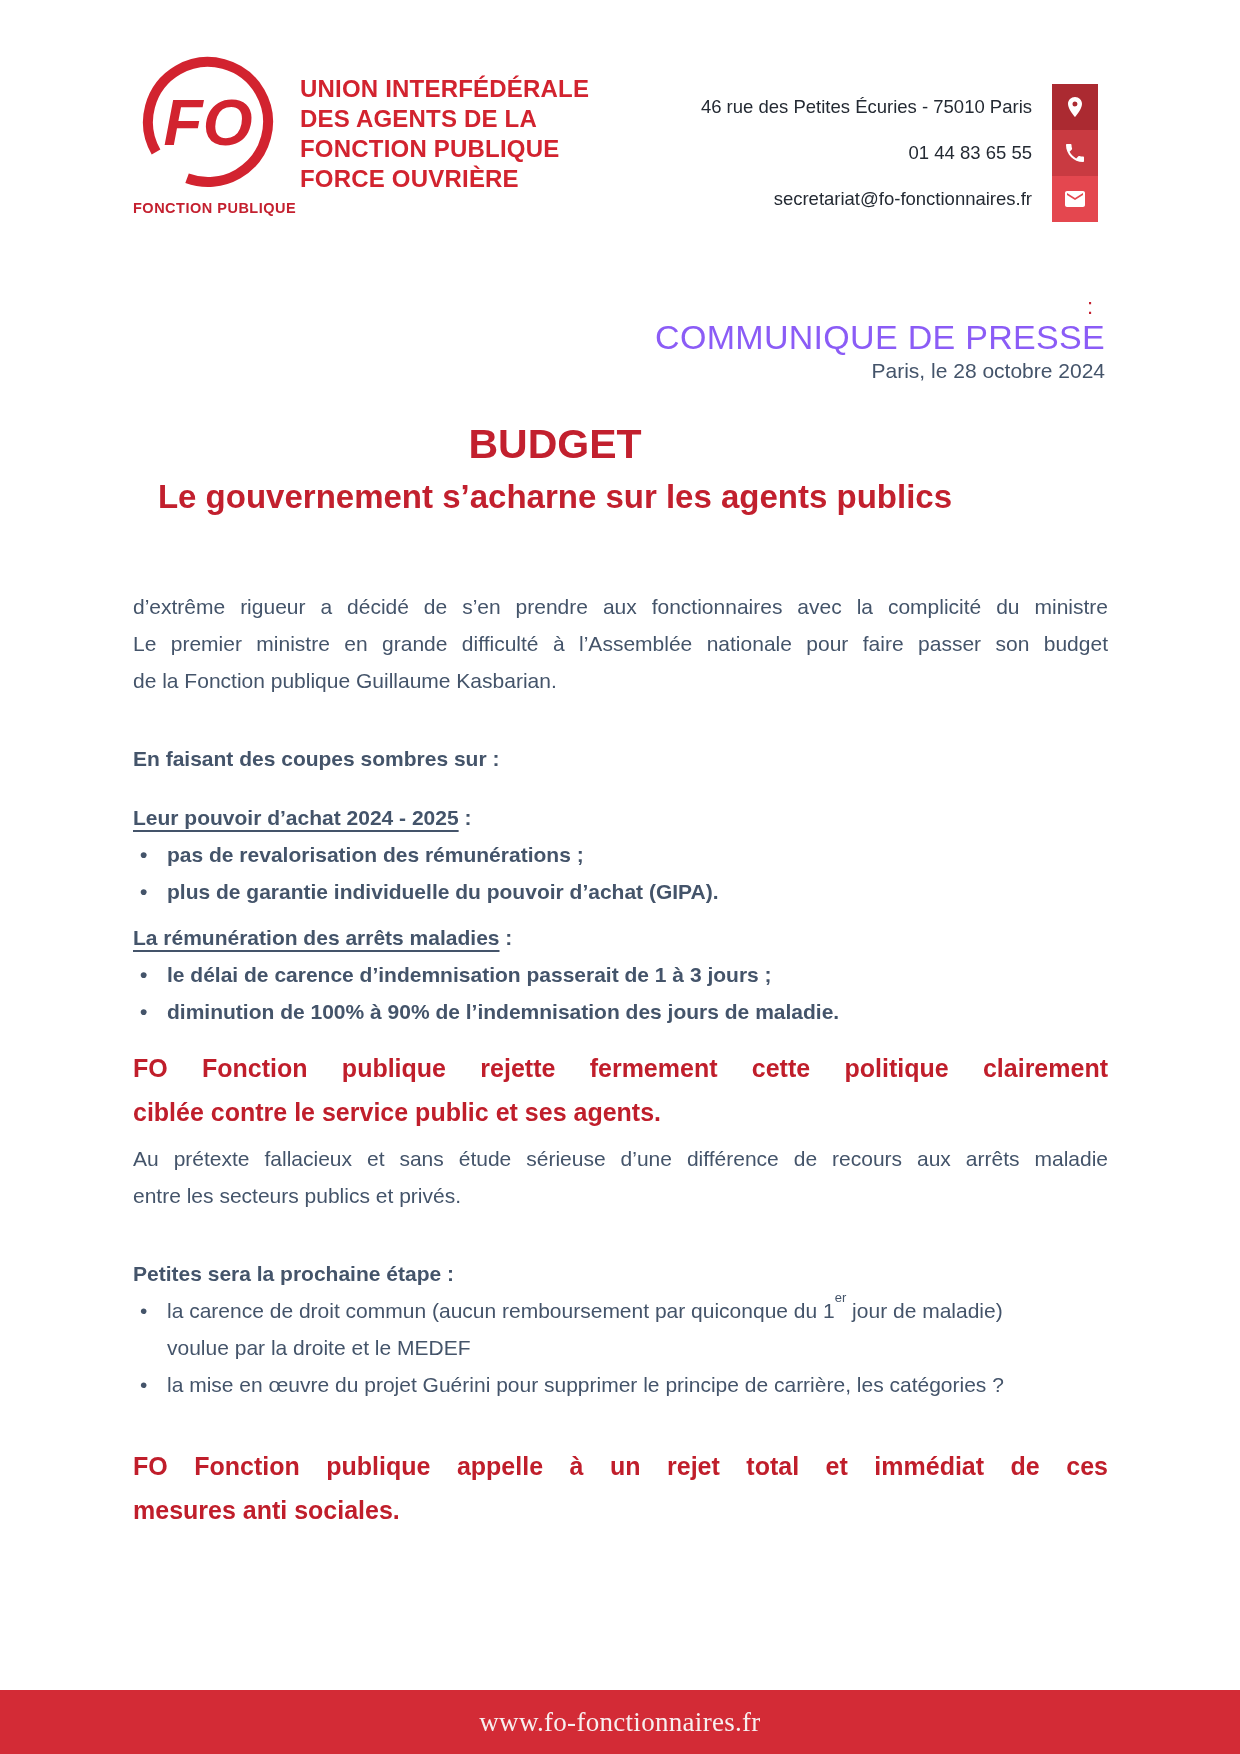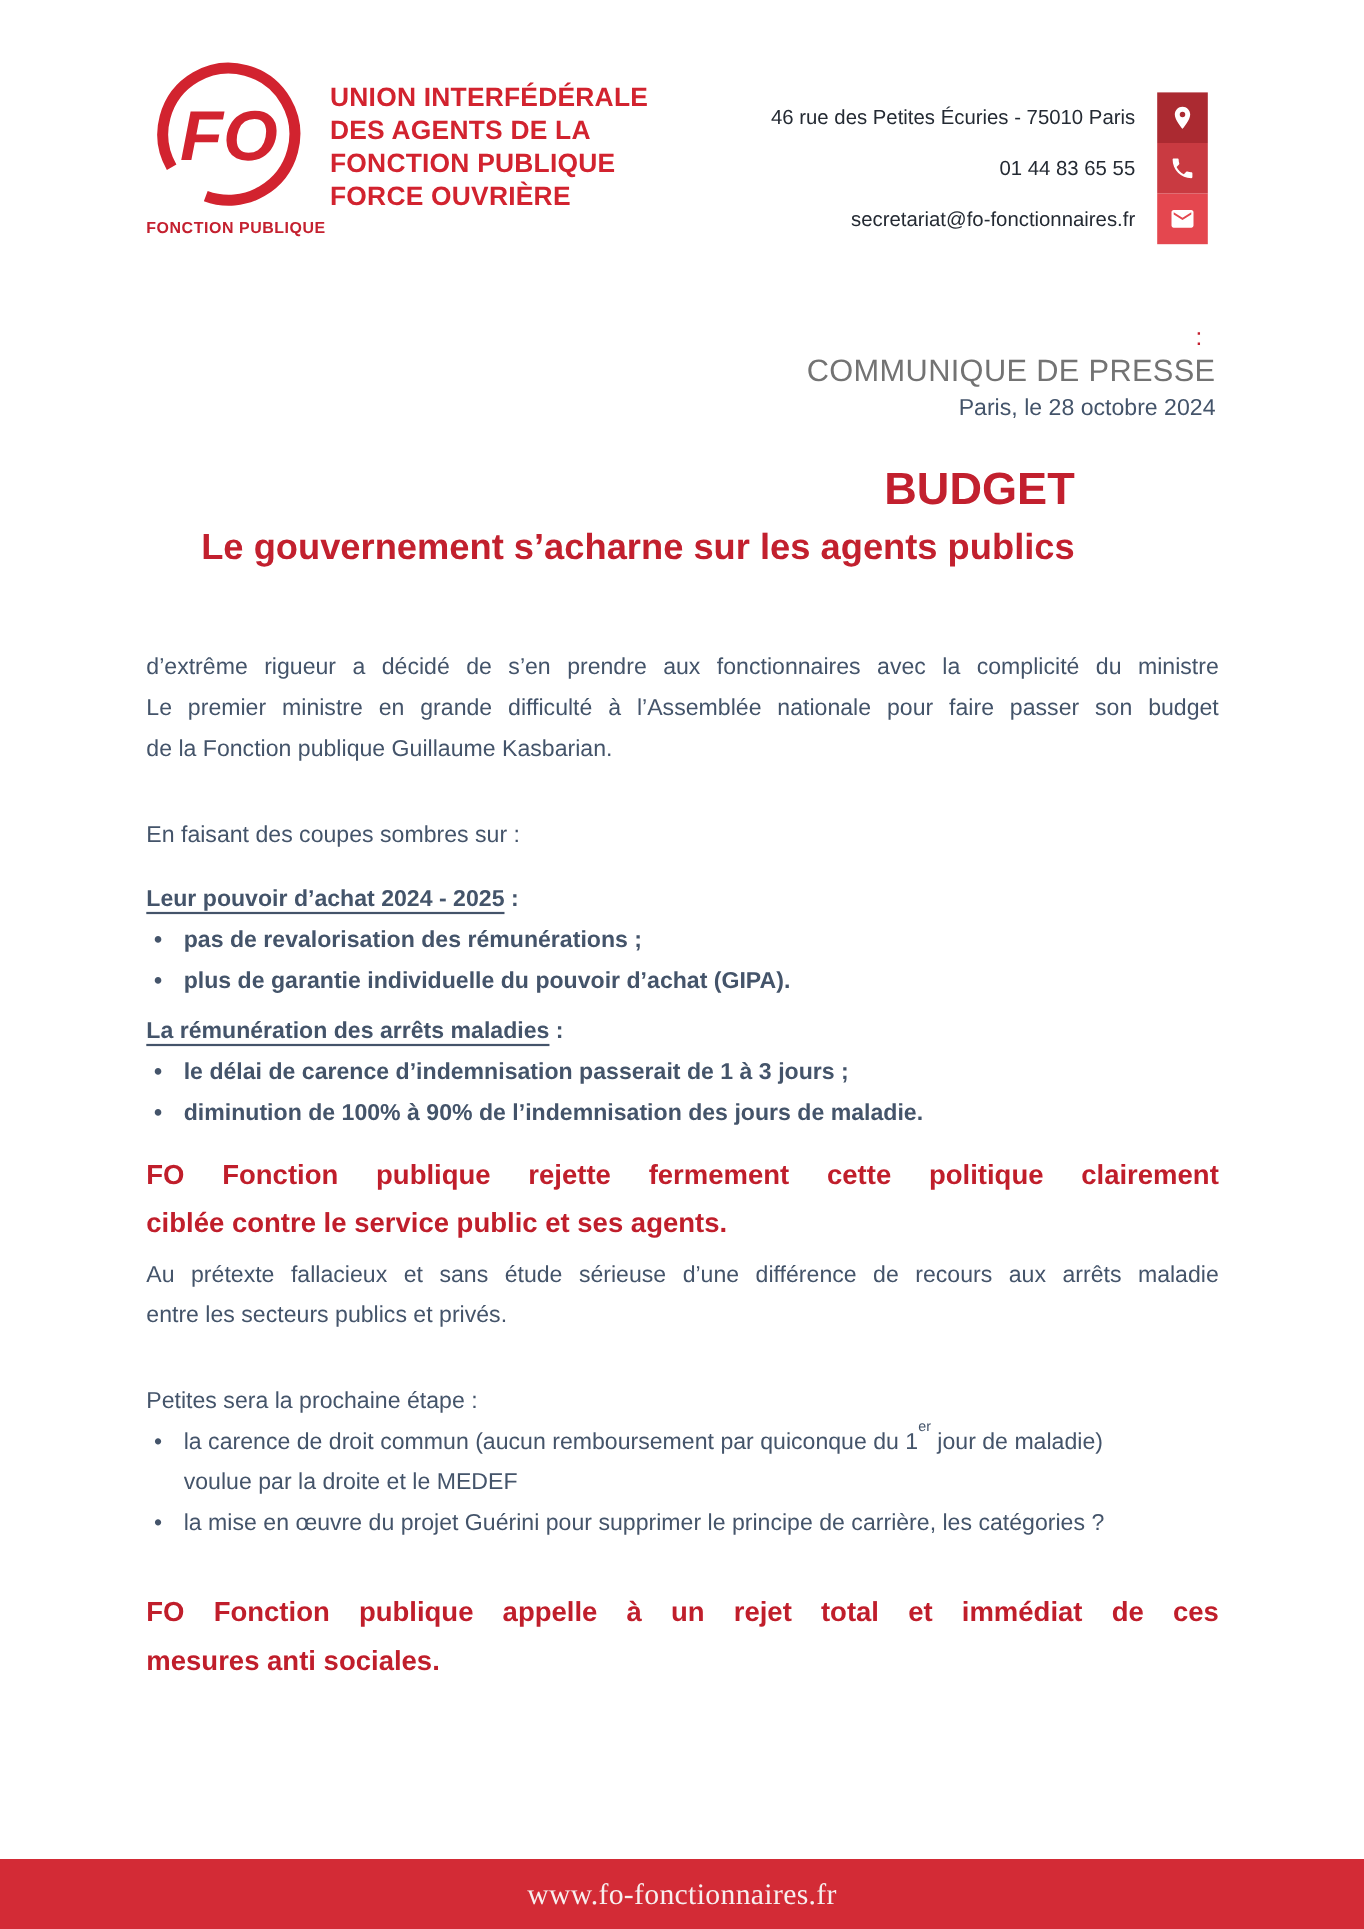--- a/index.html
+++ b/index.html
@@ -16,31 +16,31 @@
   .contact-row{display:flex;align-items:center;justify-content:flex-end;height:46px;}
   .contact-text{font-size:18.5px;color:#242A33;margin-right:20px;white-space:nowrap;}
   .icon-sq{width:46px;height:46px;display:flex;align-items:center;justify-content:center;flex:0 0 46px;}
   .icon-sq svg{width:24px;height:24px;fill:#ffffff;}
   .sq-pin{background:#AB2A31;}
   .sq-phone{background:#C93A41;}
   .sq-mail{background:#E4474F;}
   
   .pr-head{position:absolute;top:294px;right:135px;text-align:right;}
   .pr-colon{font-size:22px;color:#C4202F;line-height:26px;padding-right:12px;}
-  .pr-title{font-size:28px;color:#737373;line-height:34px;letter-spacing:.3px;}
+  .pr-title{font-size:34px;color:#8b5cf6;line-height:34px;letter-spacing:.3px;}
   .pr-date{font-size:21px;color:#44546A;line-height:28px;margin-top:3px;}
   
-  .headline{position:absolute;left:133px;top:420px;width:844px;text-align:right;color:#C2202E;font-weight:bold;}
+  .headline{position:absolute;left:133px;top:420px;width:844px;text-align:center;color:#C2202E;font-weight:bold;}
   .headline-1{font-size:41px;line-height:48px;}
   .headline-2{font-size:33px;line-height:42px;margin-top:8px;}
   
   .bodycol{position:absolute;left:133px;top:588px;width:975px;font-size:21px;line-height:37px;color:#44546A;}
   .jl{text-align:justify;text-align-last:justify;}
   .ll{text-align:left;}
-  .para-gap1{margin-top:41px;}
+  .para-gap1{margin-top:41px;font-weight:bold;}
   .sec-head{margin-top:22px;font-weight:bold;}
   .sec-head .u{text-decoration:underline;text-decoration-thickness:2px;text-underline-offset:5px;}
   .sec-head2{margin-top:9px;font-weight:bold;}
   .sec-head2 .u{text-decoration:underline;text-decoration-thickness:2px;text-underline-offset:5px;}
   .bullet{display:flex;}
   .bullet .dot{flex:0 0 34px;padding-left:7px;box-sizing:border-box;}
   .bullet-cont{padding-left:34px;}
   .b-bold{font-weight:bold;}
   .statement{margin-top:16px;color:#C01E2B;font-weight:bold;font-size:25px;line-height:44px;}
   .statement2{margin-top:41px;color:#C01E2B;font-weight:bold;font-size:25px;line-height:44px;}

